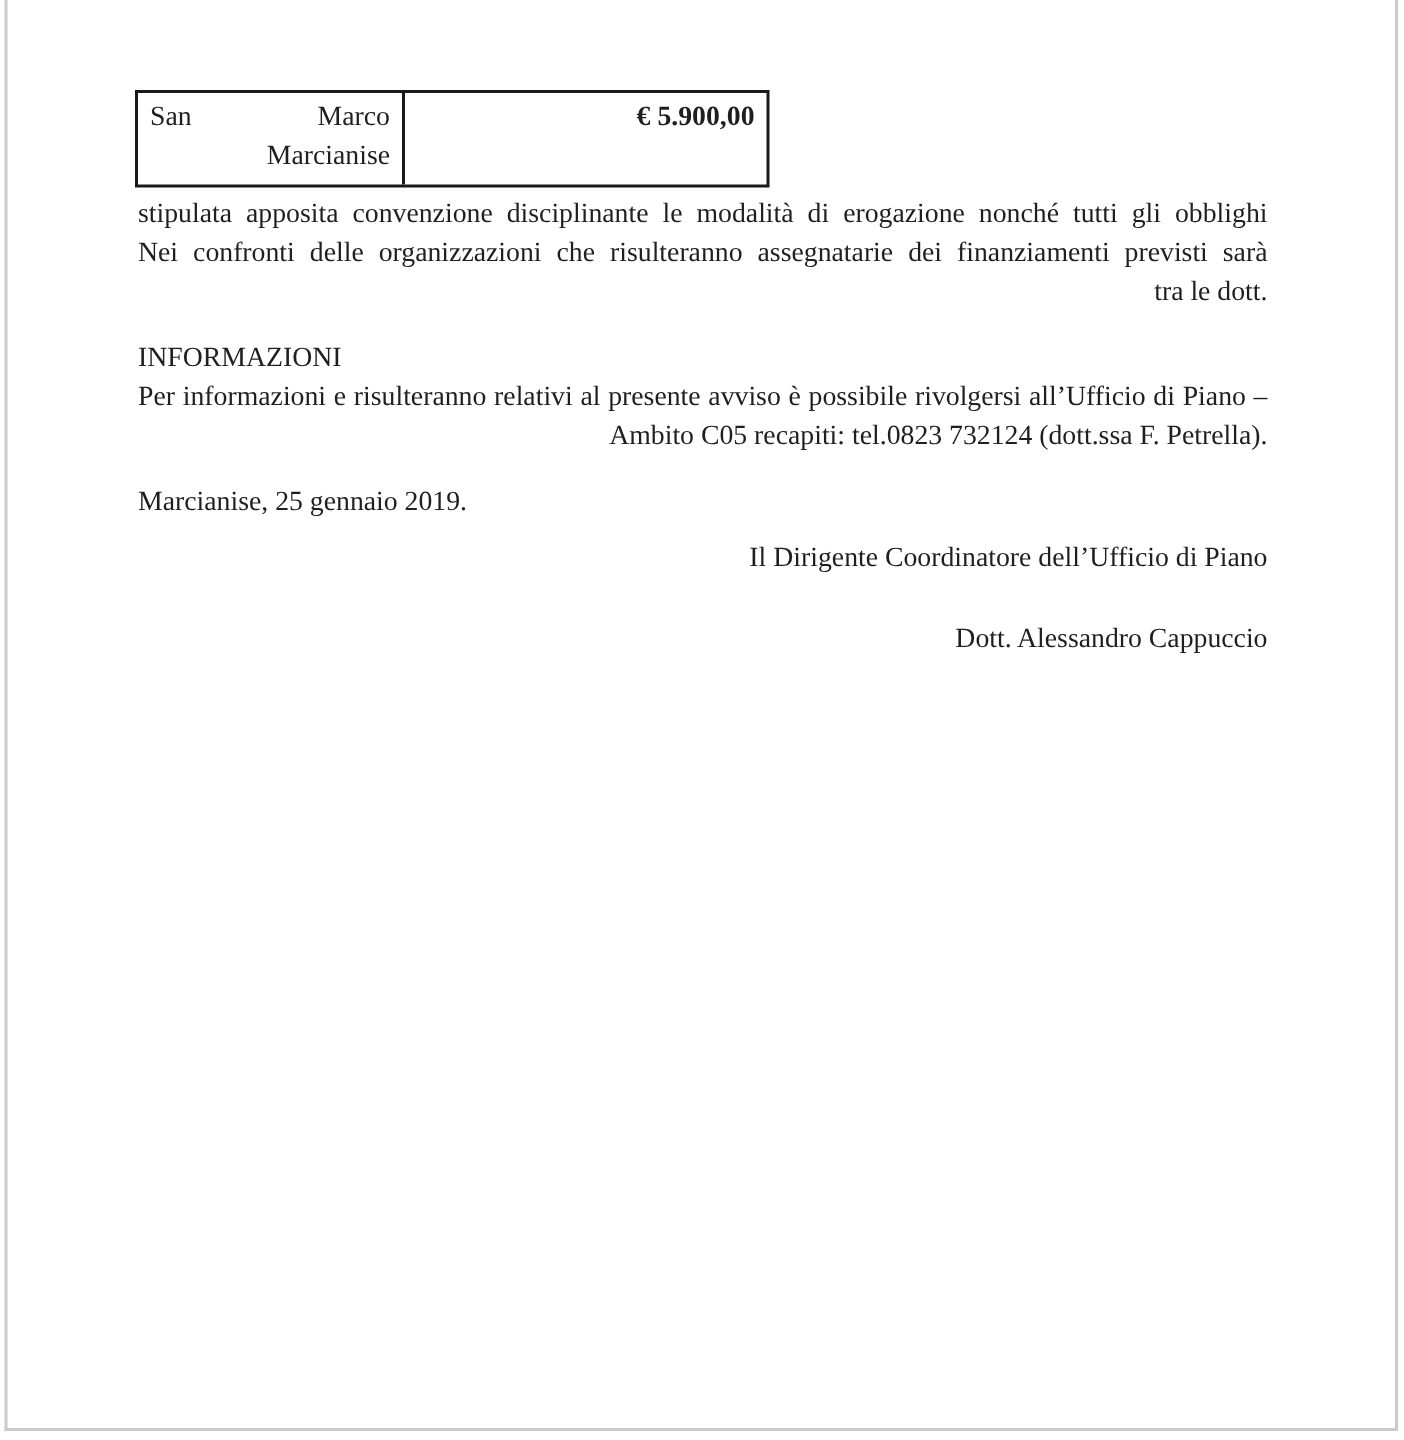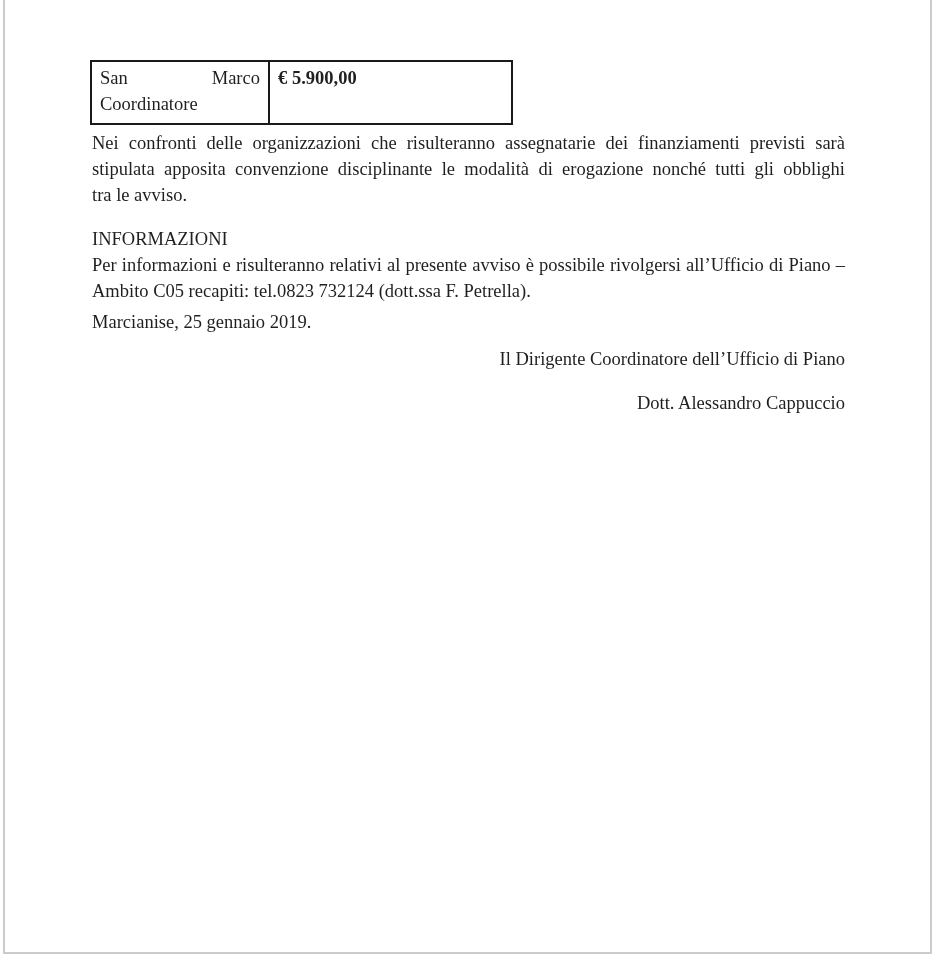--- a/index.html
+++ b/index.html
@@ -53,63 +53,63 @@
   .cell-amount {
     flex: 1;
     font-weight: bold;
   }
   
   .jline {
     text-align: justify;
     text-align-last: justify;
   }
   .lline {
-    text-align: left;
+    text-align: right;
   }
   .para-convenzione {
     margin-top: 5px;
   }
   .informazioni-heading {
     margin-top: 18px;
     font-weight: normal;
   }
   .date-line {
-    margin-top: 5px;
+    margin-top: 18px;
   }
   .signature-block {
     margin-top: 11px;
     margin-left: 363px;
     width: 390px;
     text-align: right;
   }
   .signature-name {
-    margin-top: 18px;
+    margin-top: 28px;
   }
 </style>
 </head>
 <body>
 
 <div class="page-frame"></div>
 
 <div class="content">
 
   <div class="funding-table">
     <div class="cell cell-org">
       <div class="jline">San Marco</div>
-      <div class="lline">Coordinatore</div>
+      <div class="lline">Marcianise</div>
     </div>
     <div class="cell cell-amount">
       <div class="lline">€ 5.900,00</div>
     </div>
   </div>
 
   <div class="para-convenzione">
+    <div class="jline">stipulata apposita convenzione disciplinante le modalità di erogazione nonché tutti gli obblighi</div>
     <div class="jline">Nei confronti delle organizzazioni che risulteranno assegnatarie dei finanziamenti previsti sarà</div>
-    <div class="jline">stipulata apposita convenzione disciplinante le modalità di erogazione nonché tutti gli obblighi</div>
-    <div class="lline">tra le avviso.</div>
+    <div class="lline">tra le dott.</div>
   </div>
 
   <div class="informazioni-heading">INFORMAZIONI</div>
 
   <div>
     <div class="jline">Per informazioni e risulteranno relativi al presente avviso è possibile rivolgersi all’Ufficio di Piano –</div>
     <div class="lline">Ambito C05 recapiti: tel.0823 732124 (dott.ssa F. Petrella).</div>
   </div>
 
   <div class="date-line">Marcianise, 25 gennaio 2019.</div>

